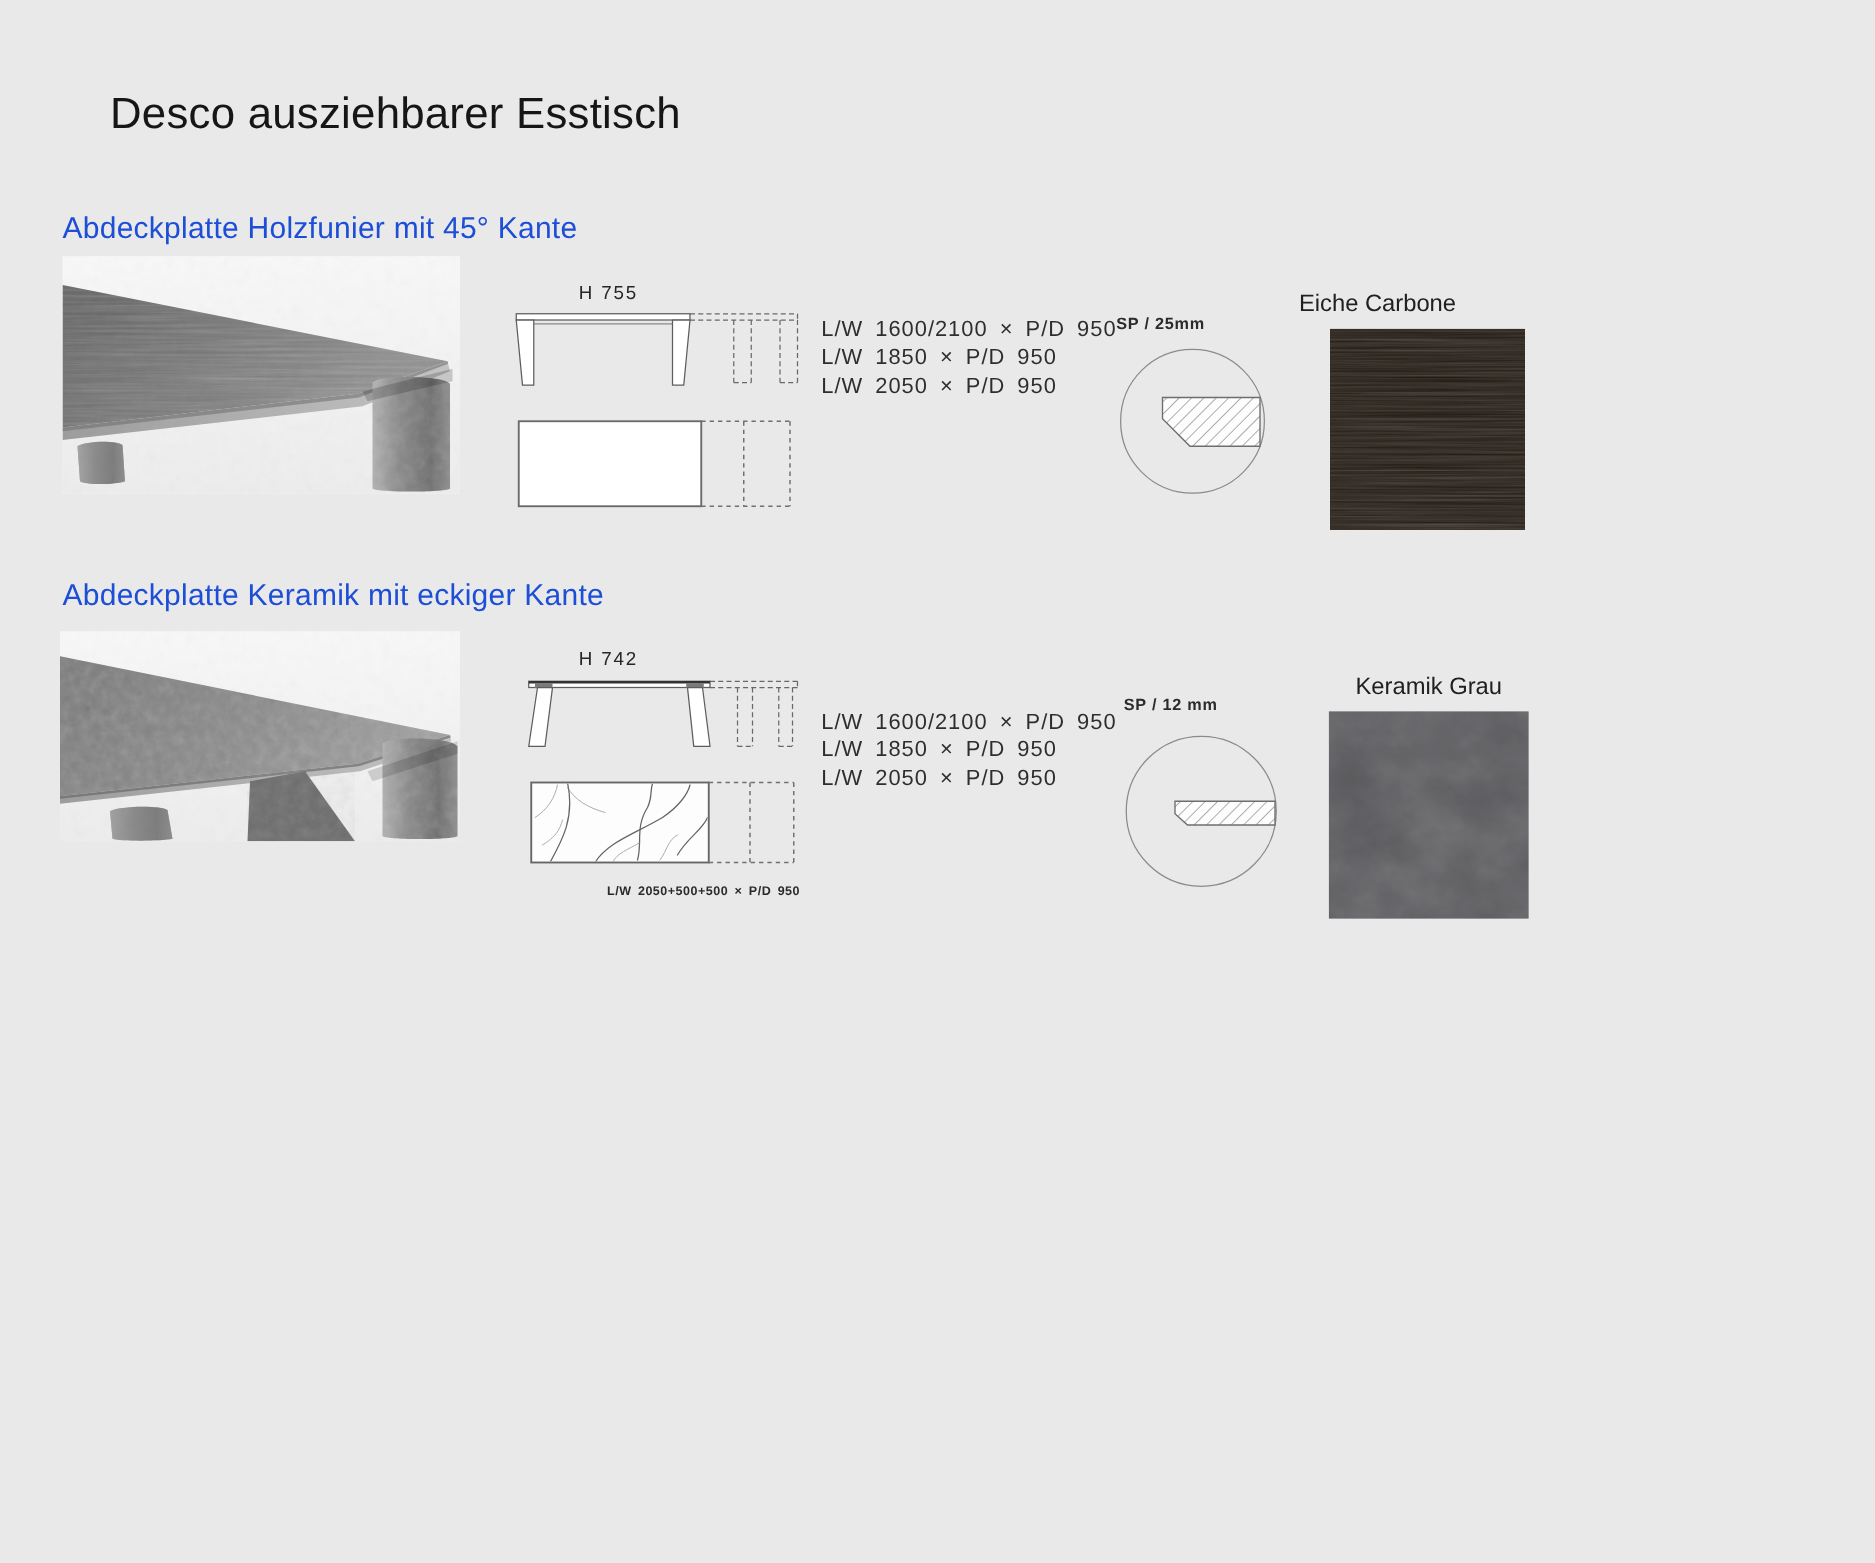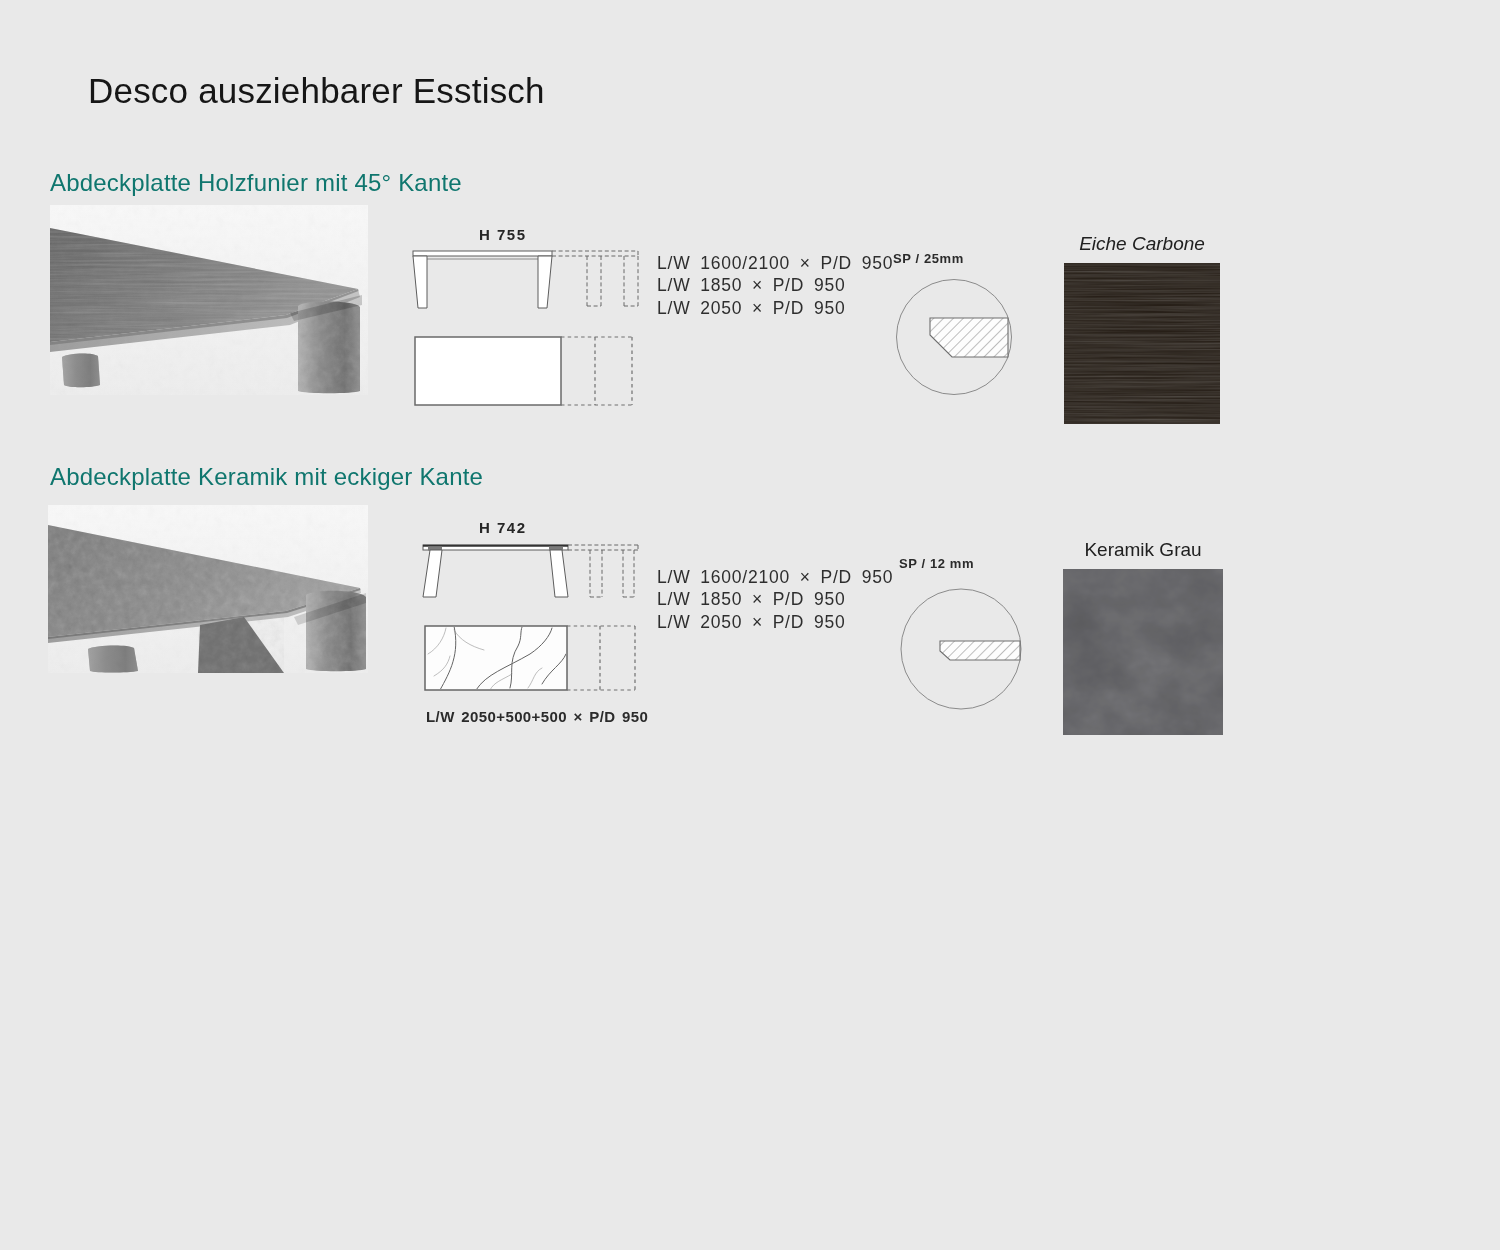--- a/index.html
+++ b/index.html
@@ -13,53 +13,53 @@
   }
   #stage{position:absolute;inset:0;width:1500px;height:1168px;}
   .abs{position:absolute;}
   .page-title{
     left:88px;top:72px;
     font-size:35px;line-height:1.1;
     font-weight:400;color:#161616;letter-spacing:0.2px;
   }
   .section-heading{
     left:50px;
-    font-size:24px;font-weight:400;color:#0f766e;letter-spacing:0.2px;
+    font-size:24px;font-weight:400;color:#1d4ed8;letter-spacing:0.2px;
   }
   .heading-1{top:169px;}
   .heading-2{top:463px;}
   .photo{background:#f4f4f4;}
   .photo-1{left:50px;top:205px;width:318px;height:190px;}
   .photo-2{left:48px;top:505px;width:320px;height:168px;}
   .h-label{
-    font-size:15px;font-weight:700;letter-spacing:1.5px;color:#262626;margin-left:16px;
+    font-size:15px;font-weight:400;letter-spacing:1.5px;color:#262626;
   }
   .h-label-1{left:463px;top:226px;}
   .h-label-2{left:463px;top:519px;}
   .dims{
     font-size:17.5px;line-height:22.3px;color:#2e2e2e;
     letter-spacing:0.8px;word-spacing:4px;font-weight:400;
   }
   .dims-1{left:657px;top:252px;}
   .dims-2{left:657px;top:566px;}
   .extra-dim{
-    left:426px;top:708px;width:238px;text-align:left;
-    font-size:15px;font-weight:600;letter-spacing:0.4px;word-spacing:2px;color:#2b2b2b;
+    left:402px;top:708px;width:238px;text-align:right;
+    font-size:10px;font-weight:600;letter-spacing:0.4px;word-spacing:2px;color:#2b2b2b;
   }
   .sp-label{
     text-align:left;font-size:13px;font-weight:700;color:#2b2b2b;letter-spacing:0.6px;
   }
   .sp-label-1{left:893px;width:122px;top:251px;}
   .sp-label-2{left:899px;width:124px;top:556px;}
   .circle-svg-1{left:895px;top:277px;}
   .circle-svg-2{left:899px;top:587px;}
   .swatch-label{
     text-align:center;font-size:19px;font-weight:400;color:#202020;
   }
-  .swatch-label-1{left:1064px;width:156px;top:233px;font-style:italic;}
+  .swatch-label-1{left:1024px;width:156px;top:233px;}
   .swatch-label-2{left:1063px;width:160px;top:539px;text-align:center;}
   .swatch-1{left:1064px;top:263px;width:156px;height:161px;}
   .swatch-2{left:1063px;top:569px;width:160px;height:166px;}
   svg{display:block;}
 </style>
 </head>
 <body>
 
 <div id="stage">
 

